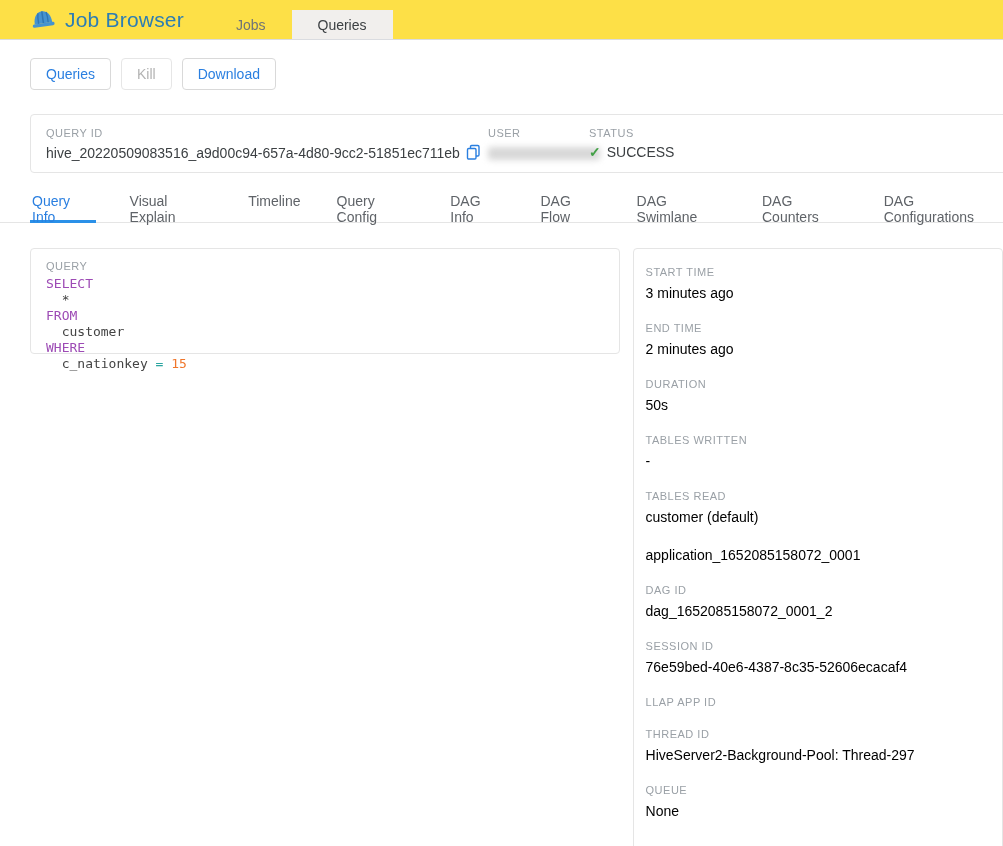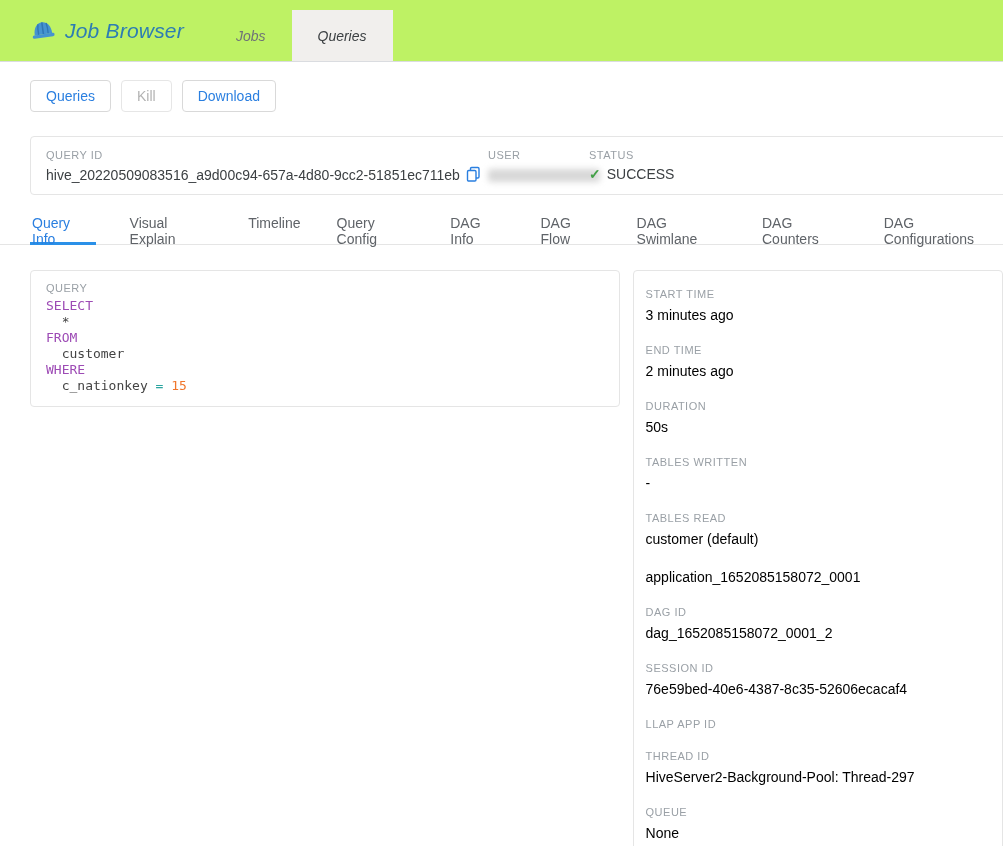--- a/index.html
+++ b/index.html
@@ -1,21 +1,21 @@
 <!DOCTYPE html>
 <html><head>
 <meta charset="utf-8">
 <style>
   * { box-sizing: border-box; margin: 0; padding: 0; }
   html,body { width:1003px; height:846px; overflow:hidden; background:#fff;
     font-family:"Liberation Sans", sans-serif; color:#3c4043; }
 
   
-  .app-header { height:62px; background:#bef264; border-bottom:1px solid #dadce0;
-    display:flex; align-items:stretch;font-style:italic; }
+  .app-header { height:40px; background:#fde047; border-bottom:1px solid #dadce0;
+    display:flex; align-items:stretch; }
   .brand { display:flex; align-items:center; padding-left:30px; }
   .brand .logo { margin-right:9px; display:flex; align-items:center; }
   .app-title { font-size:21px; color:#2d7db3; letter-spacing:.2px; }
   .top-nav { display:flex; align-items:stretch; margin-left:26px; }
   .top-tab { display:flex; align-items:center; padding:0 26px; font-size:14px;
     color:#6f7377; cursor:pointer;margin-top:10px; }
   .top-tab.active { background:#f1efed; color:#3c4043; }
 
   
   .toolbar { padding:18px 0 0 30px; display:flex; gap:10px; }
@@ -39,21 +39,21 @@
 
   
   .tab-bar { margin-top:16px; padding-left:30px; display:flex; gap:32px;
     border-bottom:1px solid #e5e5e5; height:34px; }
   .tab { font-size:14px; color:#5f6368; padding:4px 2px 0 2px; cursor:pointer;
     display:flex; align-items:flex-start; border-bottom:3px solid transparent; height:34px; }
   .tab.active { color:#2a7fe0; border-bottom-color:#2a90e8; }
 
   
   .content { display:flex; padding:25px 0 0 30px; align-items:flex-start; }
-  .query-card { width:605px; height:137px; border:1px solid #e5e5e5; border-radius:4px;
+  .query-card { width:605px; height:106px; border:1px solid #e5e5e5; border-radius:4px;
     padding:11px 15px; }
   .query-card .field-label { margin-bottom:4px; }
   .sql { font-family:"DejaVu Sans Mono", monospace; font-size:13px; line-height:16px;
     white-space:pre; color:#444; }
   .tok-kw  { color:#9d4bb5; }
   .tok-id  { color:#444; }
   .tok-op  { color:#2ba5a0; }
   .tok-num { color:#f0762b; }
 
   .meta-panel { margin-left:13px; width:380px; height:900px;

